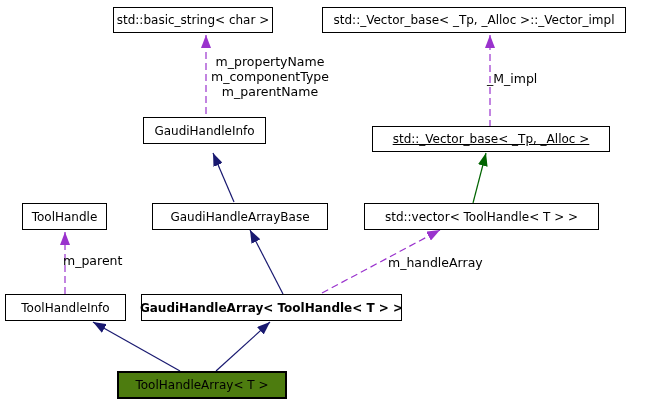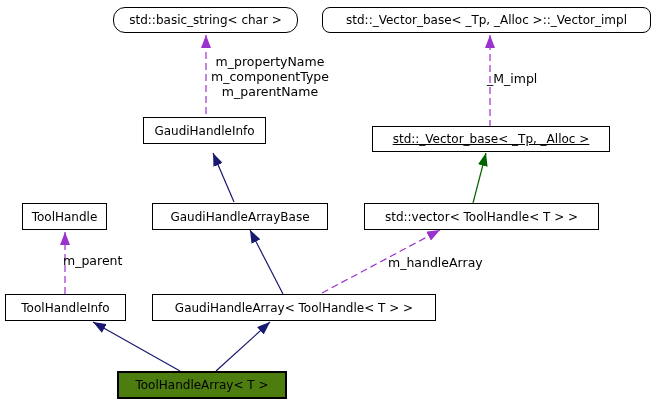--- a/index.html
+++ b/index.html
@@ -76,37 +76,37 @@
     <line x1="322" y1="293" x2="440" y2="230" stroke-width="1.2" stroke-dasharray="7,4" marker-end="url(#arrow-usage)" stroke="#9a32cd"></line>
 
     <line x1="234" y1="202" x2="213" y2="153" stroke-width="1.2" marker-end="url(#arrow-inherit)" stroke="#191970"></line>
     <line x1="283" y1="294" x2="250" y2="230" stroke-width="1.2" marker-end="url(#arrow-inherit)" stroke="#191970"></line>
     <line x1="180" y1="371" x2="93" y2="322" stroke-width="1.2" marker-end="url(#arrow-inherit)" stroke="#191970"></line>
     <line x1="216" y1="371" x2="270" y2="322" stroke-width="1.2" marker-end="url(#arrow-inherit)" stroke="#191970"></line>
 
     <line x1="473" y1="203" x2="486" y2="153" stroke-width="1.2" marker-end="url(#arrow-inherit-green)" stroke="#006400"></line>
   </svg>
 
-  <div class="node" style="left:113px; top:7px;  width:185px; height:26px;border-radius:12px;">std::basic_string&lt; char &gt;</div>
+  <div class="node" style="left:113px; top:7px;  width:160px; height:26px;">std::basic_string&lt; char &gt;</div>
 
-  <div class="node" style="left:322px; top:7px;  width:329px; height:26px;border-radius:8px;">std::_Vector_base&lt; _Tp, _Alloc &gt;::_Vector_impl</div>
+  <div class="node" style="left:322px; top:7px;  width:304px; height:26px;">std::_Vector_base&lt; _Tp, _Alloc &gt;::_Vector_impl</div>
 
   <div class="node" style="left:143px; top:117px; width:123px; height:27px;">GaudiHandleInfo</div>
 
   <div class="node" style="left:372px; top:126px; width:238px; height:26px;text-decoration:underline;">std::_Vector_base&lt; _Tp, _Alloc &gt;</div>
 
   <div class="node" style="left:22px;  top:203px; width:85px;  height:27px;">ToolHandle</div>
 
   <div class="node" style="left:152px; top:203px; width:176px; height:27px;">GaudiHandleArrayBase</div>
 
   <div class="node" style="left:352px; top:203px; width:235px; height:27px;margin-left:12px;">std::vector&lt; ToolHandle&lt; T &gt; &gt;</div>
 
   <div class="node" style="left:5px;   top:294px; width:121px; height:27px;">ToolHandleInfo</div>
 
-  <div class="node" style="left:152px; top:294px; width:284px; height:27px;">GaudiHandleArray&lt; ToolHandle&lt; T &gt; &gt;</div>
+  <div class="node" style="left:141px; top:294px; width:261px; height:27px;font-weight:bold;">GaudiHandleArray&lt; ToolHandle&lt; T &gt; &gt;</div>
 
   <div class="node focus" style="left:117px; top:371px; width:170px; height:28px;">ToolHandleArray&lt; T &gt;</div>
 
   <div class="edge-label centered" style="left:200px; top:54px; width:140px;">
     <span>m_propertyName</span>
     <span>m_componentType</span>
     <span>m_parentName</span>
   </div>
 
   <div class="edge-label" style="left:487px; top:71px;">_M_impl</div>

